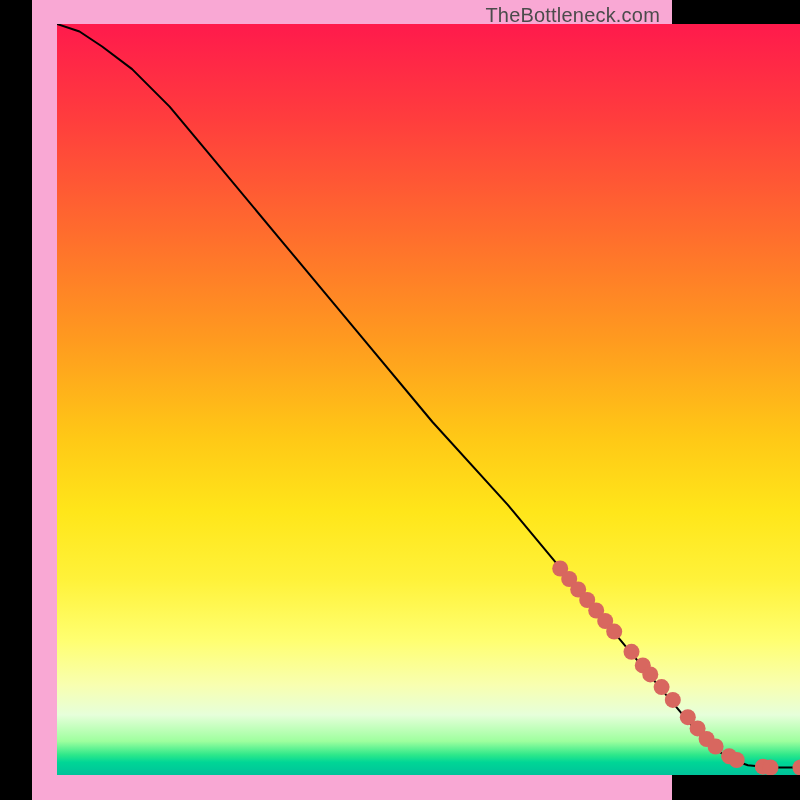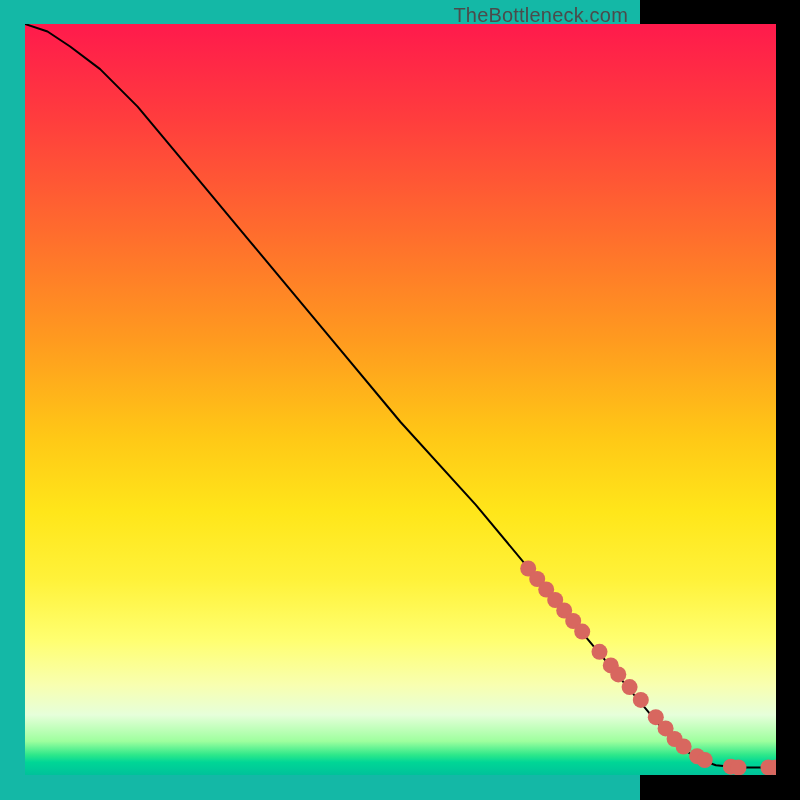--- a/index.html
+++ b/index.html
@@ -1,21 +1,22 @@
 <!DOCTYPE html>
 <html><head>
 <meta charset="utf-8">
 <style>
   * { margin: 0; padding: 0; box-sizing: border-box; }
   html, body { width: 800px; height: 800px; overflow: hidden; background: #000; }
   .frame {
     position: relative;
     width: 640px;
     height: 800px;
-    background: #14b8a6;
+    background: #f9a8d4;
+    margin-left: 32px;
   }
   .plot-area {
     position: absolute;
     left: 25px;
     top: 24px;
     width: 751px;
     height: 751px;
     overflow: hidden;
   }
   .gradient-bg {

